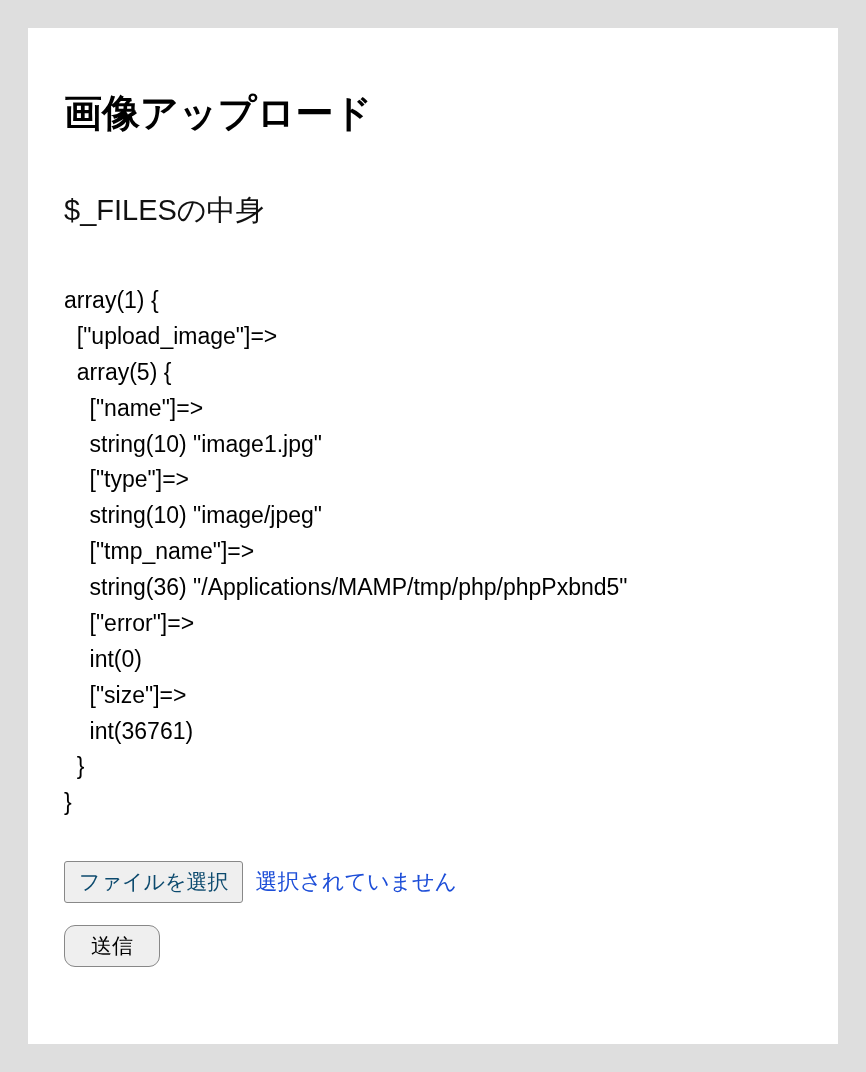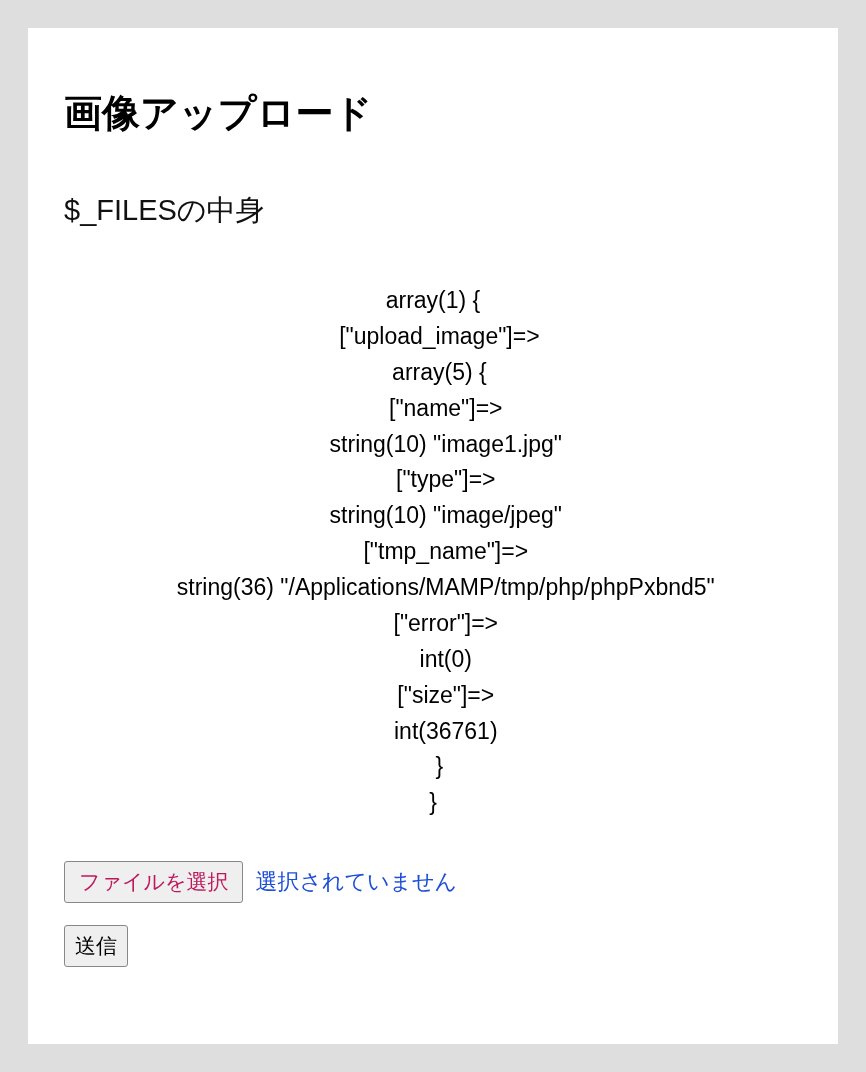--- a/index.html
+++ b/index.html
@@ -33,47 +33,46 @@
       font-weight: 400;
     }
     pre.dump {
       font-family: -apple-system, BlinkMacSystemFont, "Hiragino Sans", "Hiragino Kaku Gothic ProN", Meiryo, sans-serif;
       font-size: 23px;
       line-height: 1.56;
       color: #000;
       white-space: pre;
       margin-bottom: 40px;
       font-weight: 400;
-      text-align: center;
     }
     .file-row {
       display: flex;
       align-items: center;
       gap: 12px;
       margin-bottom: 22px;
     }
     .file-btn {
       background: #efefef;
       border: 1px solid #888;
       border-radius: 3px;
       padding: 6px 14px;
       font-size: 21px;
       font-family: inherit;
-      color: #be185d;
+      color: #0c4a6e;
       cursor: pointer;
     }
     .file-status {
       font-size: 22px;
       color: #1d4ed8;
     }
     .submit-btn {
       background: #efefef;
       border: 1px solid #888;
-      border-radius: 3px;
-      padding: 6px 10px;
+      border-radius: 11px;
+      padding: 6px 26px;
       font-size: 21px;
       font-family: inherit;
       color: #000;
       cursor: pointer;
     }
   </style>
 </head>
 <body>
 
 <div class="page">

